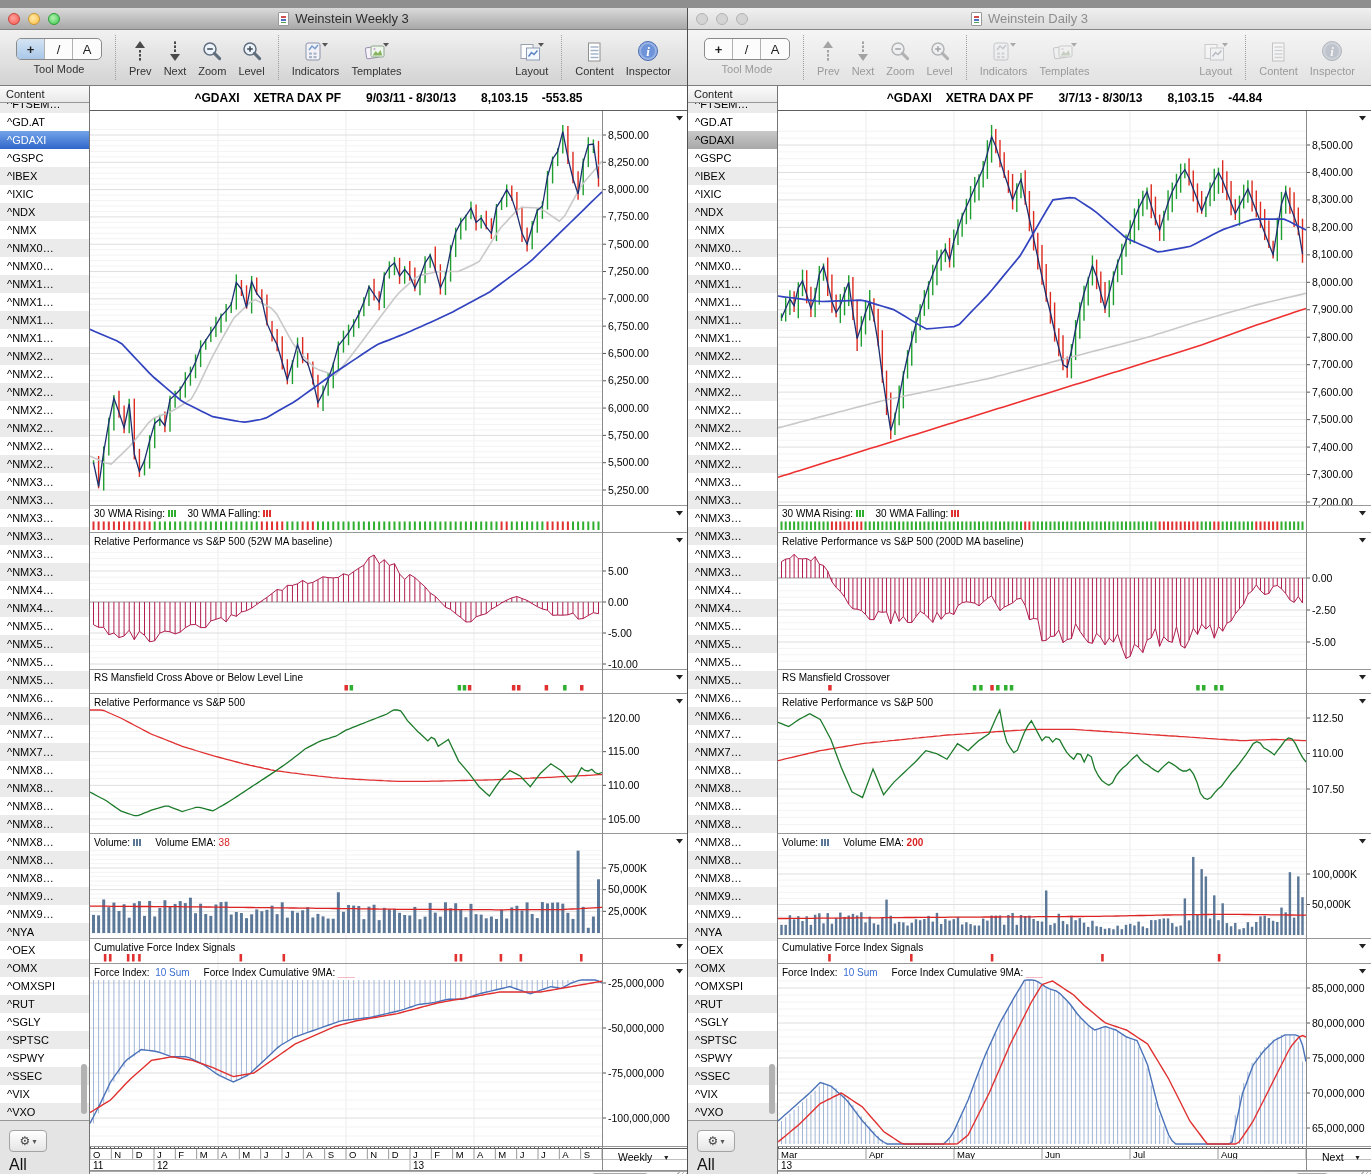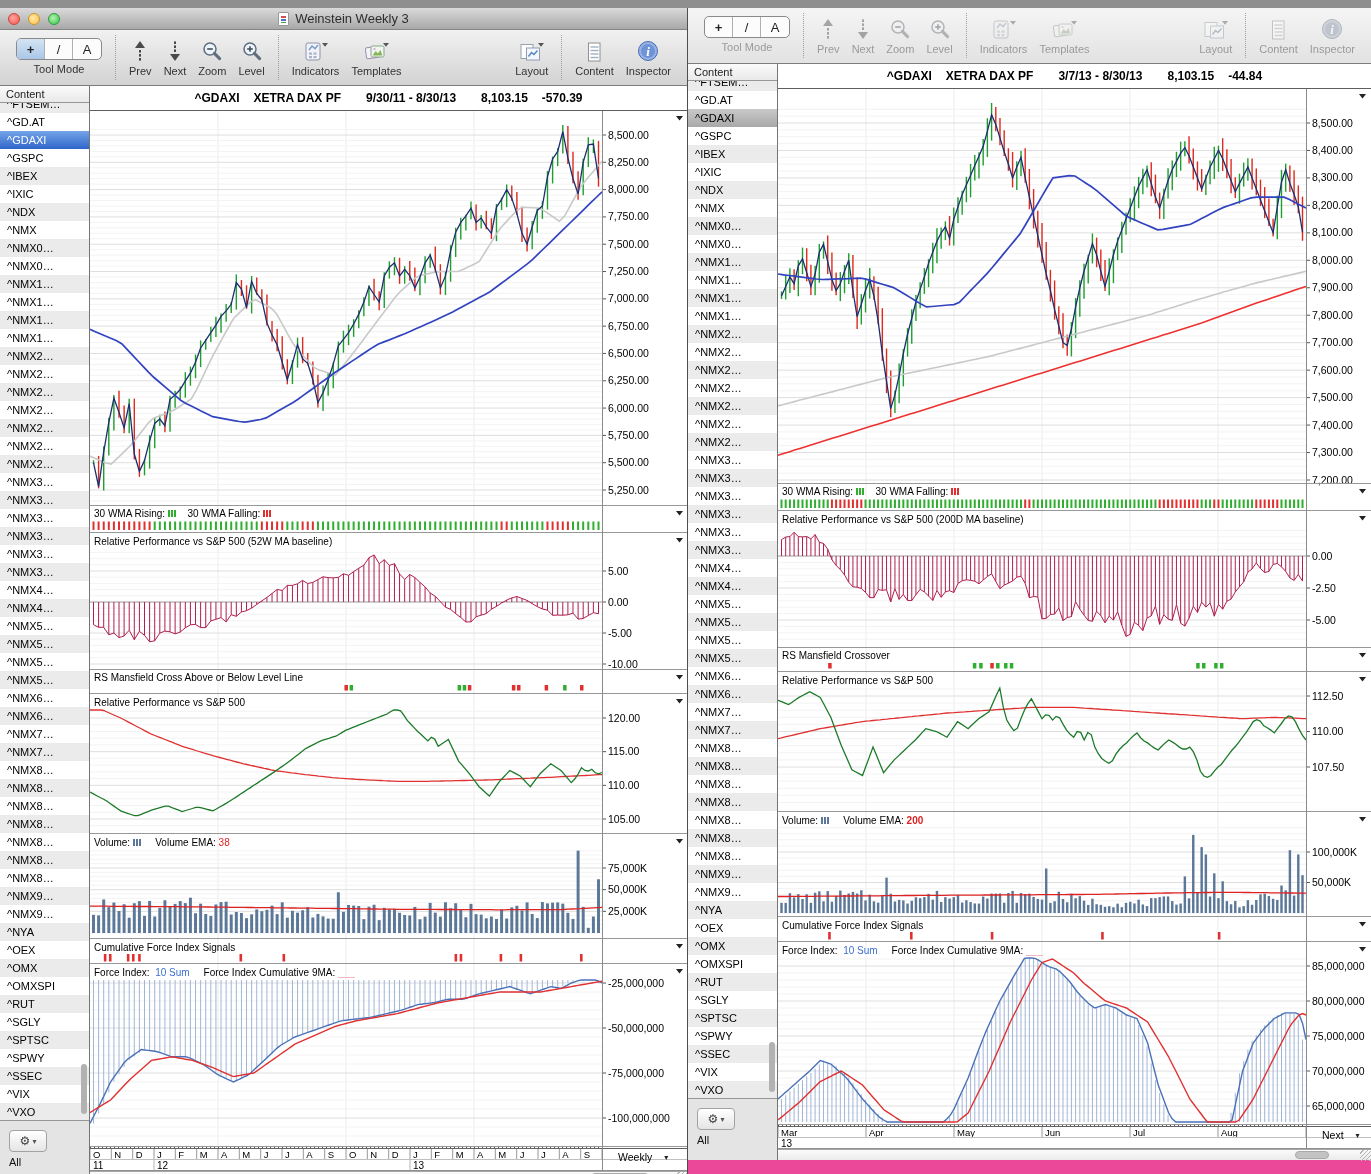--- a/index.html
+++ b/index.html
@@ -40,21 +40,21 @@
   .sb-list{height:1018px;overflow:hidden;border-bottom:1px solid #979797}
   .sb-inner{margin-top:-8px}
   .srow{height:18px;line-height:18px;font-size:11px;padding-left:7px;white-space:nowrap;color:#000}
   .srow.even{background:#ebebeb}
   #winL .srow.sel{background:linear-gradient(#74a4e8,#3066cb);color:#fff}
   #winR .srow.sel{background:linear-gradient(#c9c9c9,#a8a8a8);color:#000}
   .sb-thumb{position:absolute;right:2px;bottom:68px;width:6px;height:50px;border-radius:3px;background:#b2b2b2}
   .sb-foot{position:absolute;left:0;right:0;bottom:0;height:61px;background:#e4e4e4}
   .gearbtn{width:38px;height:22px;margin:9px 0 0 9px;background:linear-gradient(#ffffff,#e5e5e5);border:1px solid #a3a3a3;border-radius:4px;font-size:12px;color:#444;display:flex;align-items:center;justify-content:center;gap:2px}
   .gearbtn .car{font-size:8px;color:#555}
-  .alllabel{font-size:11px;margin:4px 0 0 9px;color:#111}
+  .alllabel{font-size:16px;margin:4px 0 0 9px;color:#111}
   .chartcol{flex:1;display:flex;flex-direction:column;min-width:0}
   .symbolbar{height:25px;background:#fff;border-bottom:1px solid #5e5e5e;display:flex;align-items:center;justify-content:center;font-size:12px;font-weight:700;color:#000}
   .symbolbar span{margin:0 7px;white-space:nowrap}
   .chartbox{position:relative;height:1060px;background:#fff;overflow:hidden}
   .chartbox svg{position:absolute;left:0;top:0;font-family:"Liberation Sans",sans-serif}
   .overlay{position:absolute;inset:0}
   .plabel{position:absolute;font-size:10px;color:#000;white-space:pre;display:flex;align-items:center;line-height:13px}
   .plabel .tk{display:inline-flex;gap:1px;margin:0 3px}
   .plabel .tk i{width:2px;height:7px;display:block}
   .periodicity{position:absolute;font-size:10.5px;color:#000;display:flex;align-items:center;gap:12px}
@@ -266,23 +266,23 @@
             <span>⚙</span>
             <span class="car">▾</span>
           </div>
         <div class="alllabel">All</div>
       </div>
     </div>
     <div class="chartcol">
       <div class="symbolbar">
         <span>^GDAXI</span>
         <span>XETRA DAX PF</span>
-        <span style="margin-left:18px">9/30/11 - 8/30/13</span>
+        <span style="margin-left:18px">9/03/11 - 8/30/13</span>
         <span style="margin-left:18px">8,103.15</span>
-        <span>-570.39</span>
+        <span>-553.85</span>
       </div>
       <div class="chartbox">
         <svg id="svgL" width="598" height="1060" viewBox="0 0 598 1060">
             <rect x="0" y="0" width="598" height="1060" fill="#fff"></rect>
             <g>
               <line x1="128" y1="0" x2="128" y2="1036" stroke="#ececec" stroke-width="1"></line>
               <line x1="256" y1="0" x2="256" y2="1036" stroke="#ececec" stroke-width="1"></line>
               <line x1="384" y1="0" x2="384" y2="1036" stroke="#ececec" stroke-width="1"></line>
             </g>
             <g>
@@ -1163,20 +1163,31 @@
       </div>
       <div class="hscroll">
         <div class="hthumb" style="right: 38px; width: 58px;"></div>
         <div class="grip"></div>
       </div>
     </div>
   </div>
 </div>
 
 <div class="window inactive" id="winR">
+  <div class="titlebar">
+    <div class="lights">
+      <span class="light"></span>
+      <span class="light"></span>
+      <span class="light"></span>
+    </div>
+    <div class="titlewrap">
+      <span class="doc-icon"></span>
+      <span>Weinstein Daily 3</span>
+    </div>
+  </div>
   <div class="toolbar">
       <div class="titem">
         <div class="segbox">
           <div class="segcell" style="font-weight: bold;">+</div>
           <div class="segcell">/</div>
           <div class="segcell">A</div>
         </div>
         <div class="tlabel">Tool Mode</div>
       </div>
       <div class="tsep"></div>

